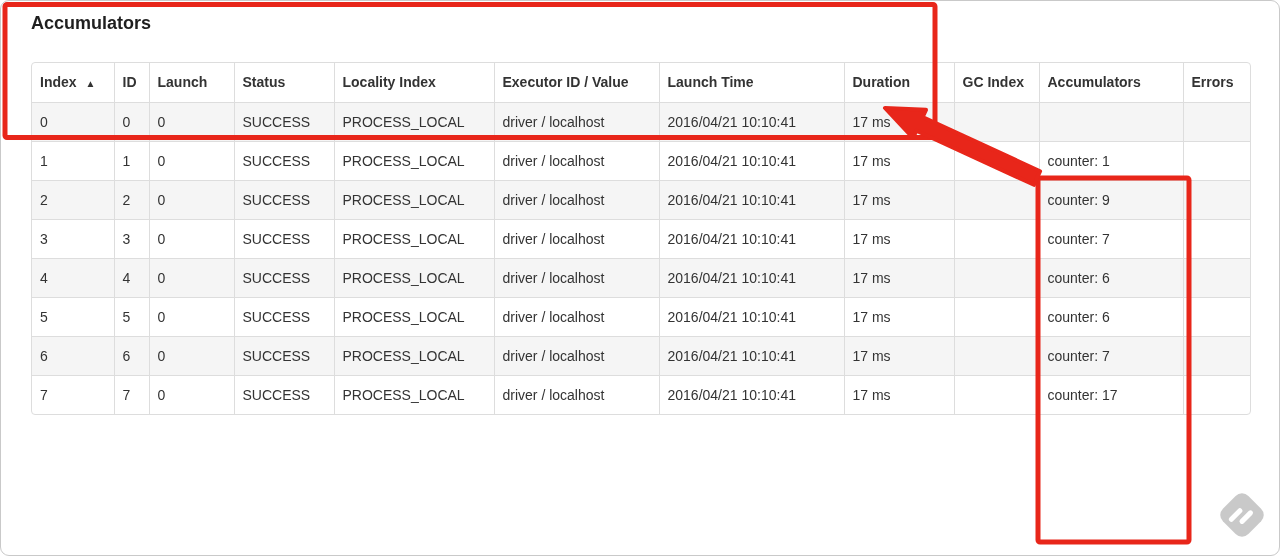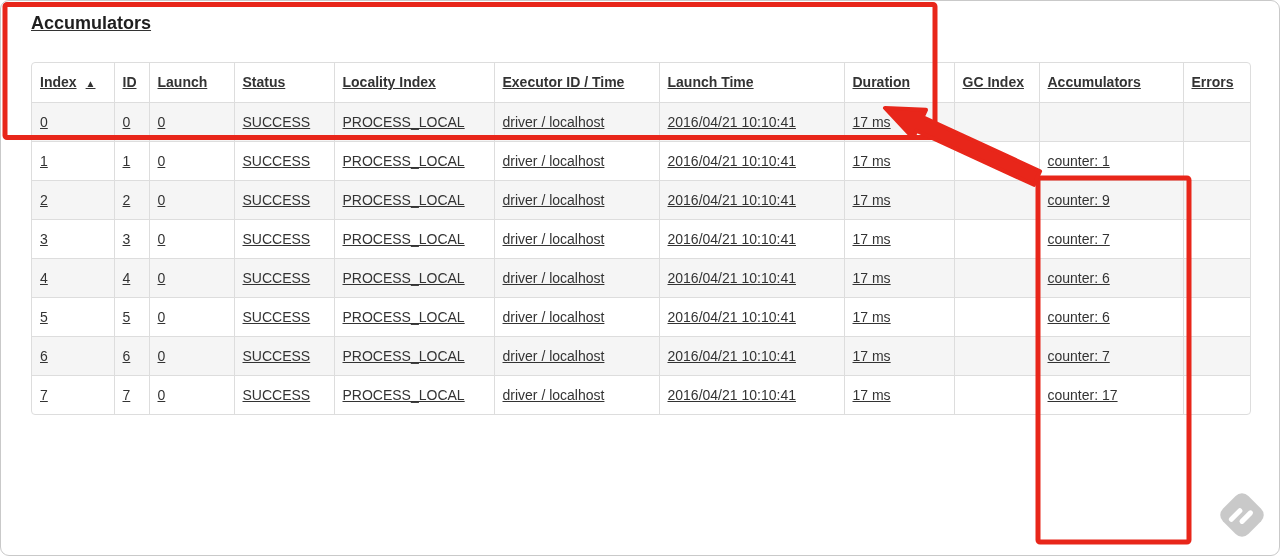--- a/index.html
+++ b/index.html
@@ -10,21 +10,20 @@
     font-family:"Liberation Sans", sans-serif;
     color:#333333;
   }
   .page {
     position:relative;
     width:1280px; height:556px;
     background:#ffffff;
     border:1px solid #c9c9c9;
     border-radius:9px;
     overflow:hidden;
-    text-decoration:underline;
   }
   .content { padding:0 28px 0 30px; }
   .section-title {
     font-size:18px; line-height:21px; font-weight:700;
     color:#1f1f1f; margin:0;
   }
   .title-accumulators { padding-top:12px; }
   .title-tasks { margin-top:32px; }
   .table-wrap {
     border:1px solid #dddddd;
@@ -92,21 +91,21 @@
             <col style="width:144px">
             <col>
         </colgroup>
         <thead>
           <tr>
             <th><span>Index</span><span class="sort-icon">▲</span></th>
             <th>ID</th>
             <th>Launch</th>
             <th>Status</th>
             <th>Locality Index</th>
-            <th>Executor ID / Time</th>
+            <th>Executor ID / Value</th>
             <th>Launch Time</th>
             <th>Duration</th>
             <th>GC Index</th>
             <th>Accumulators</th>
             <th>Errors</th>
           </tr>
         </thead>
         <tbody>
           <tr>
             <td>0</td>

